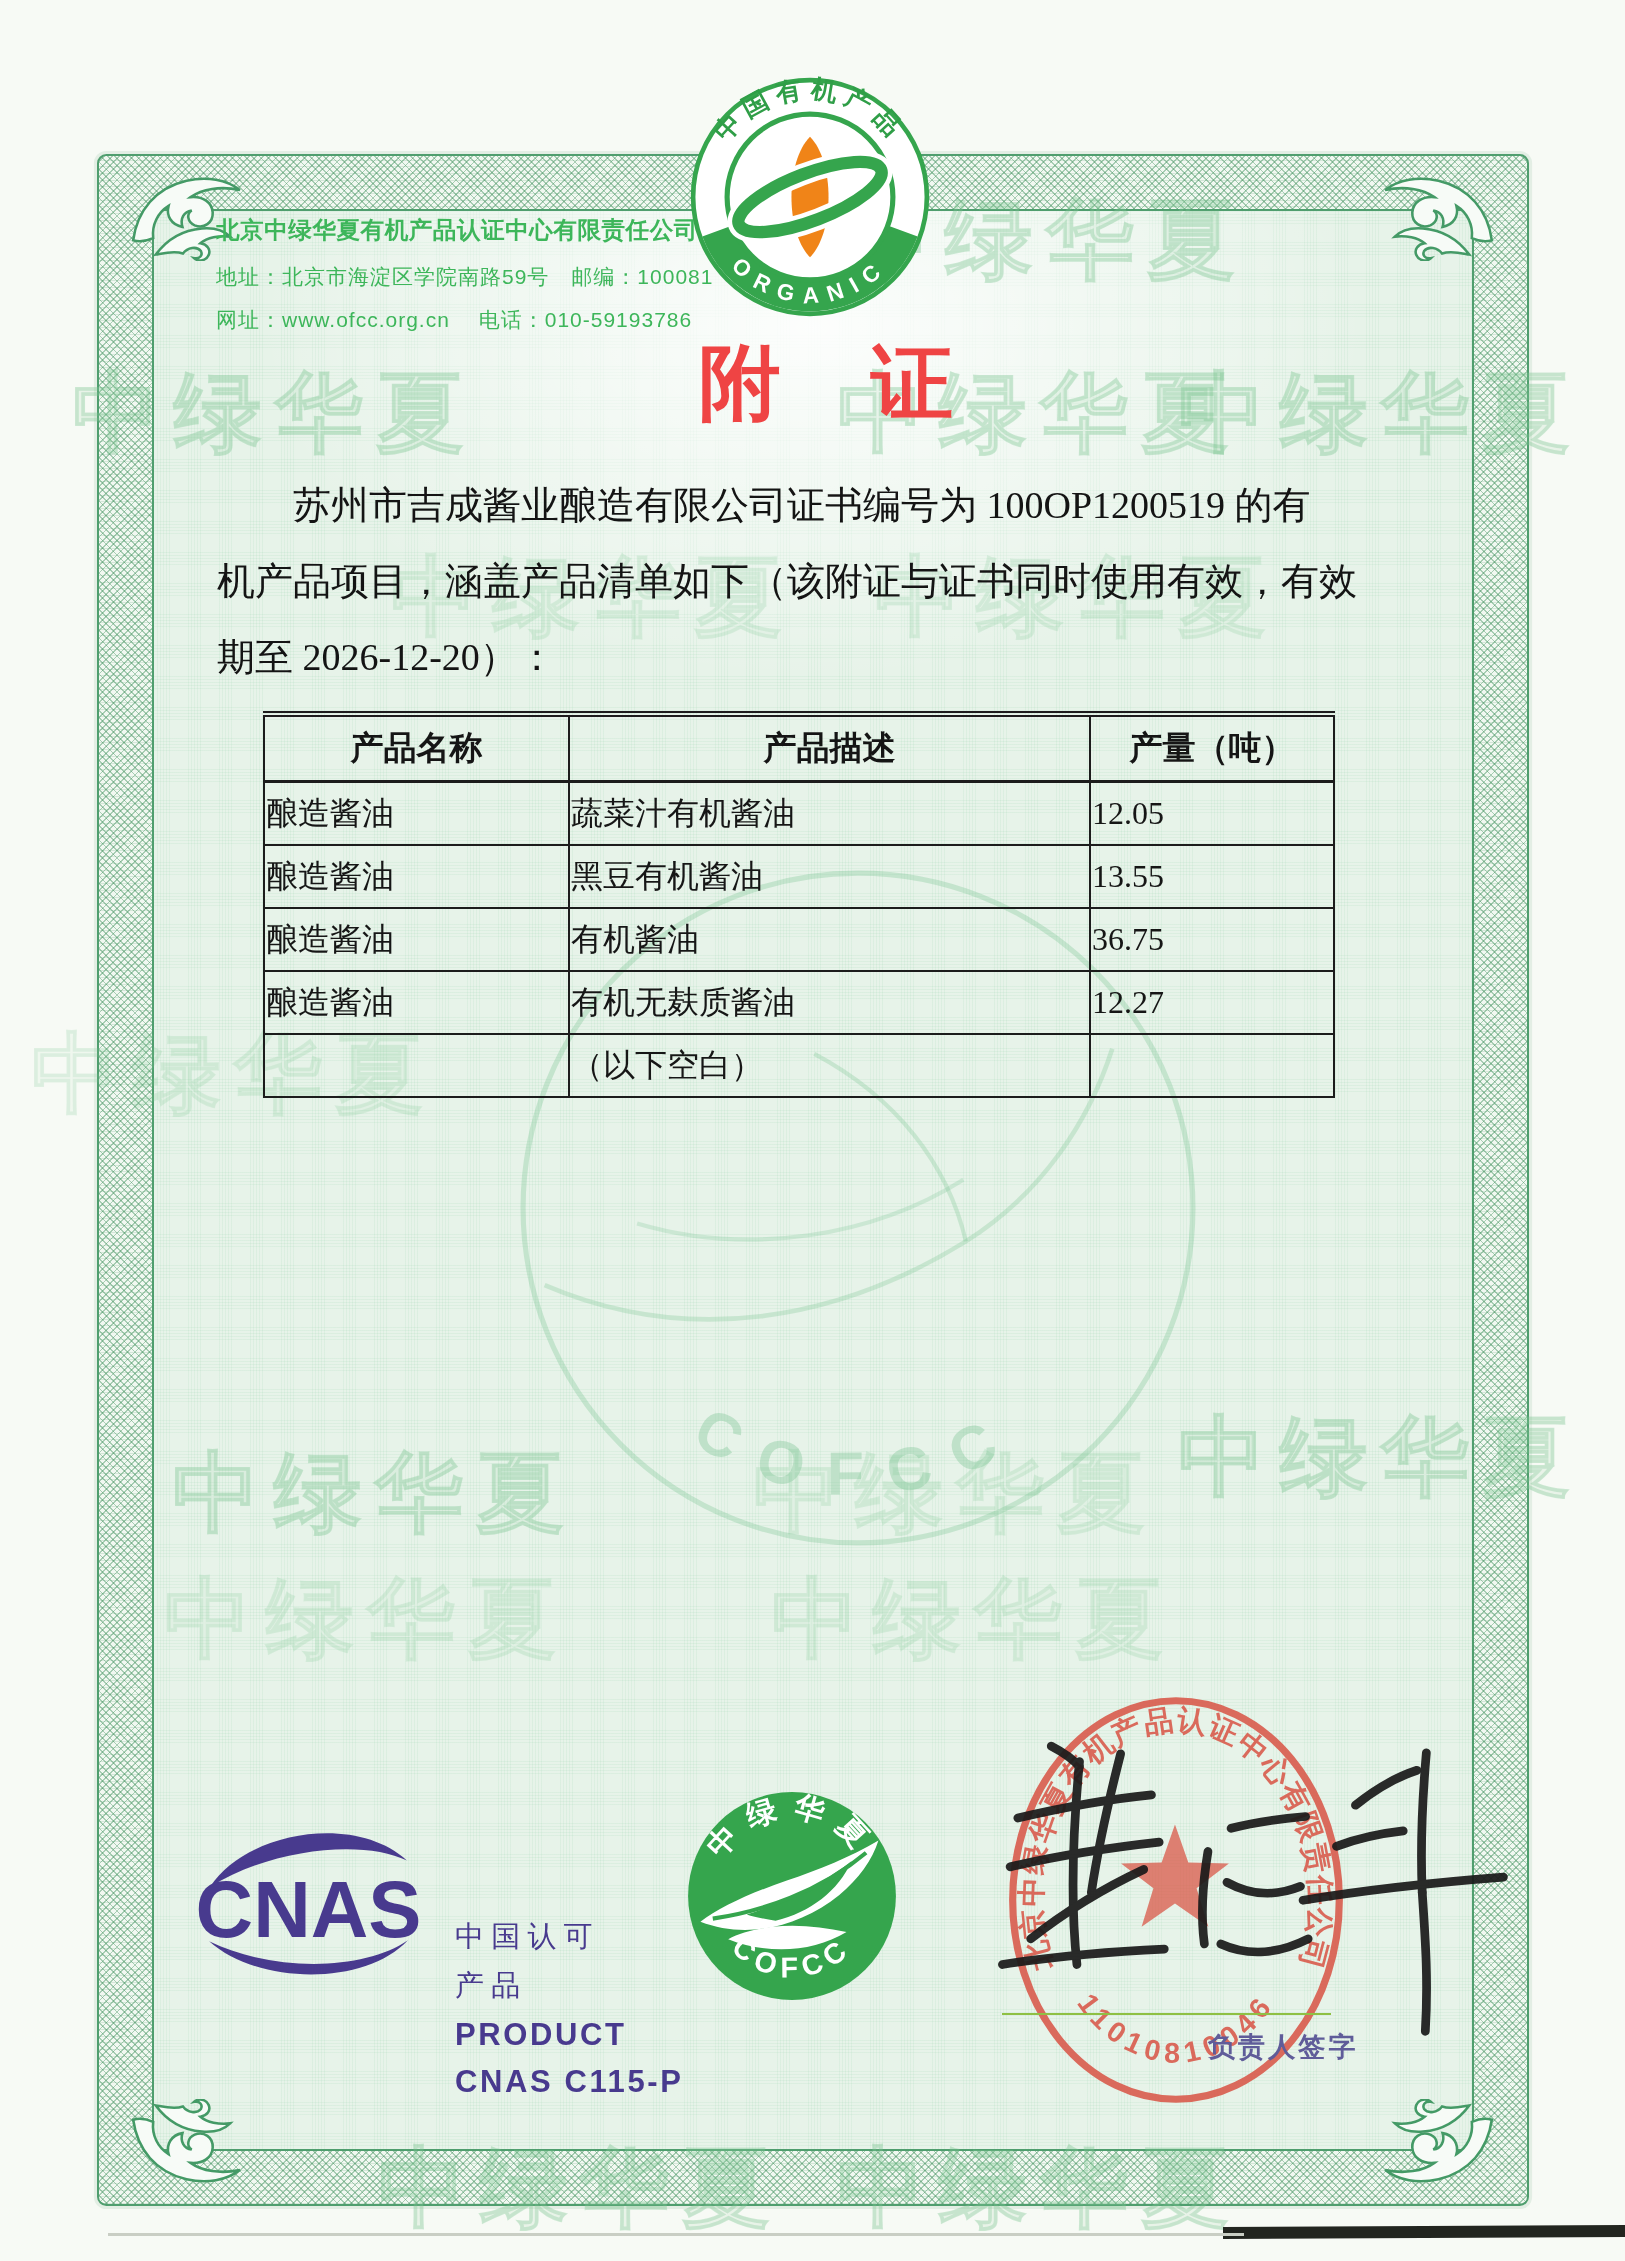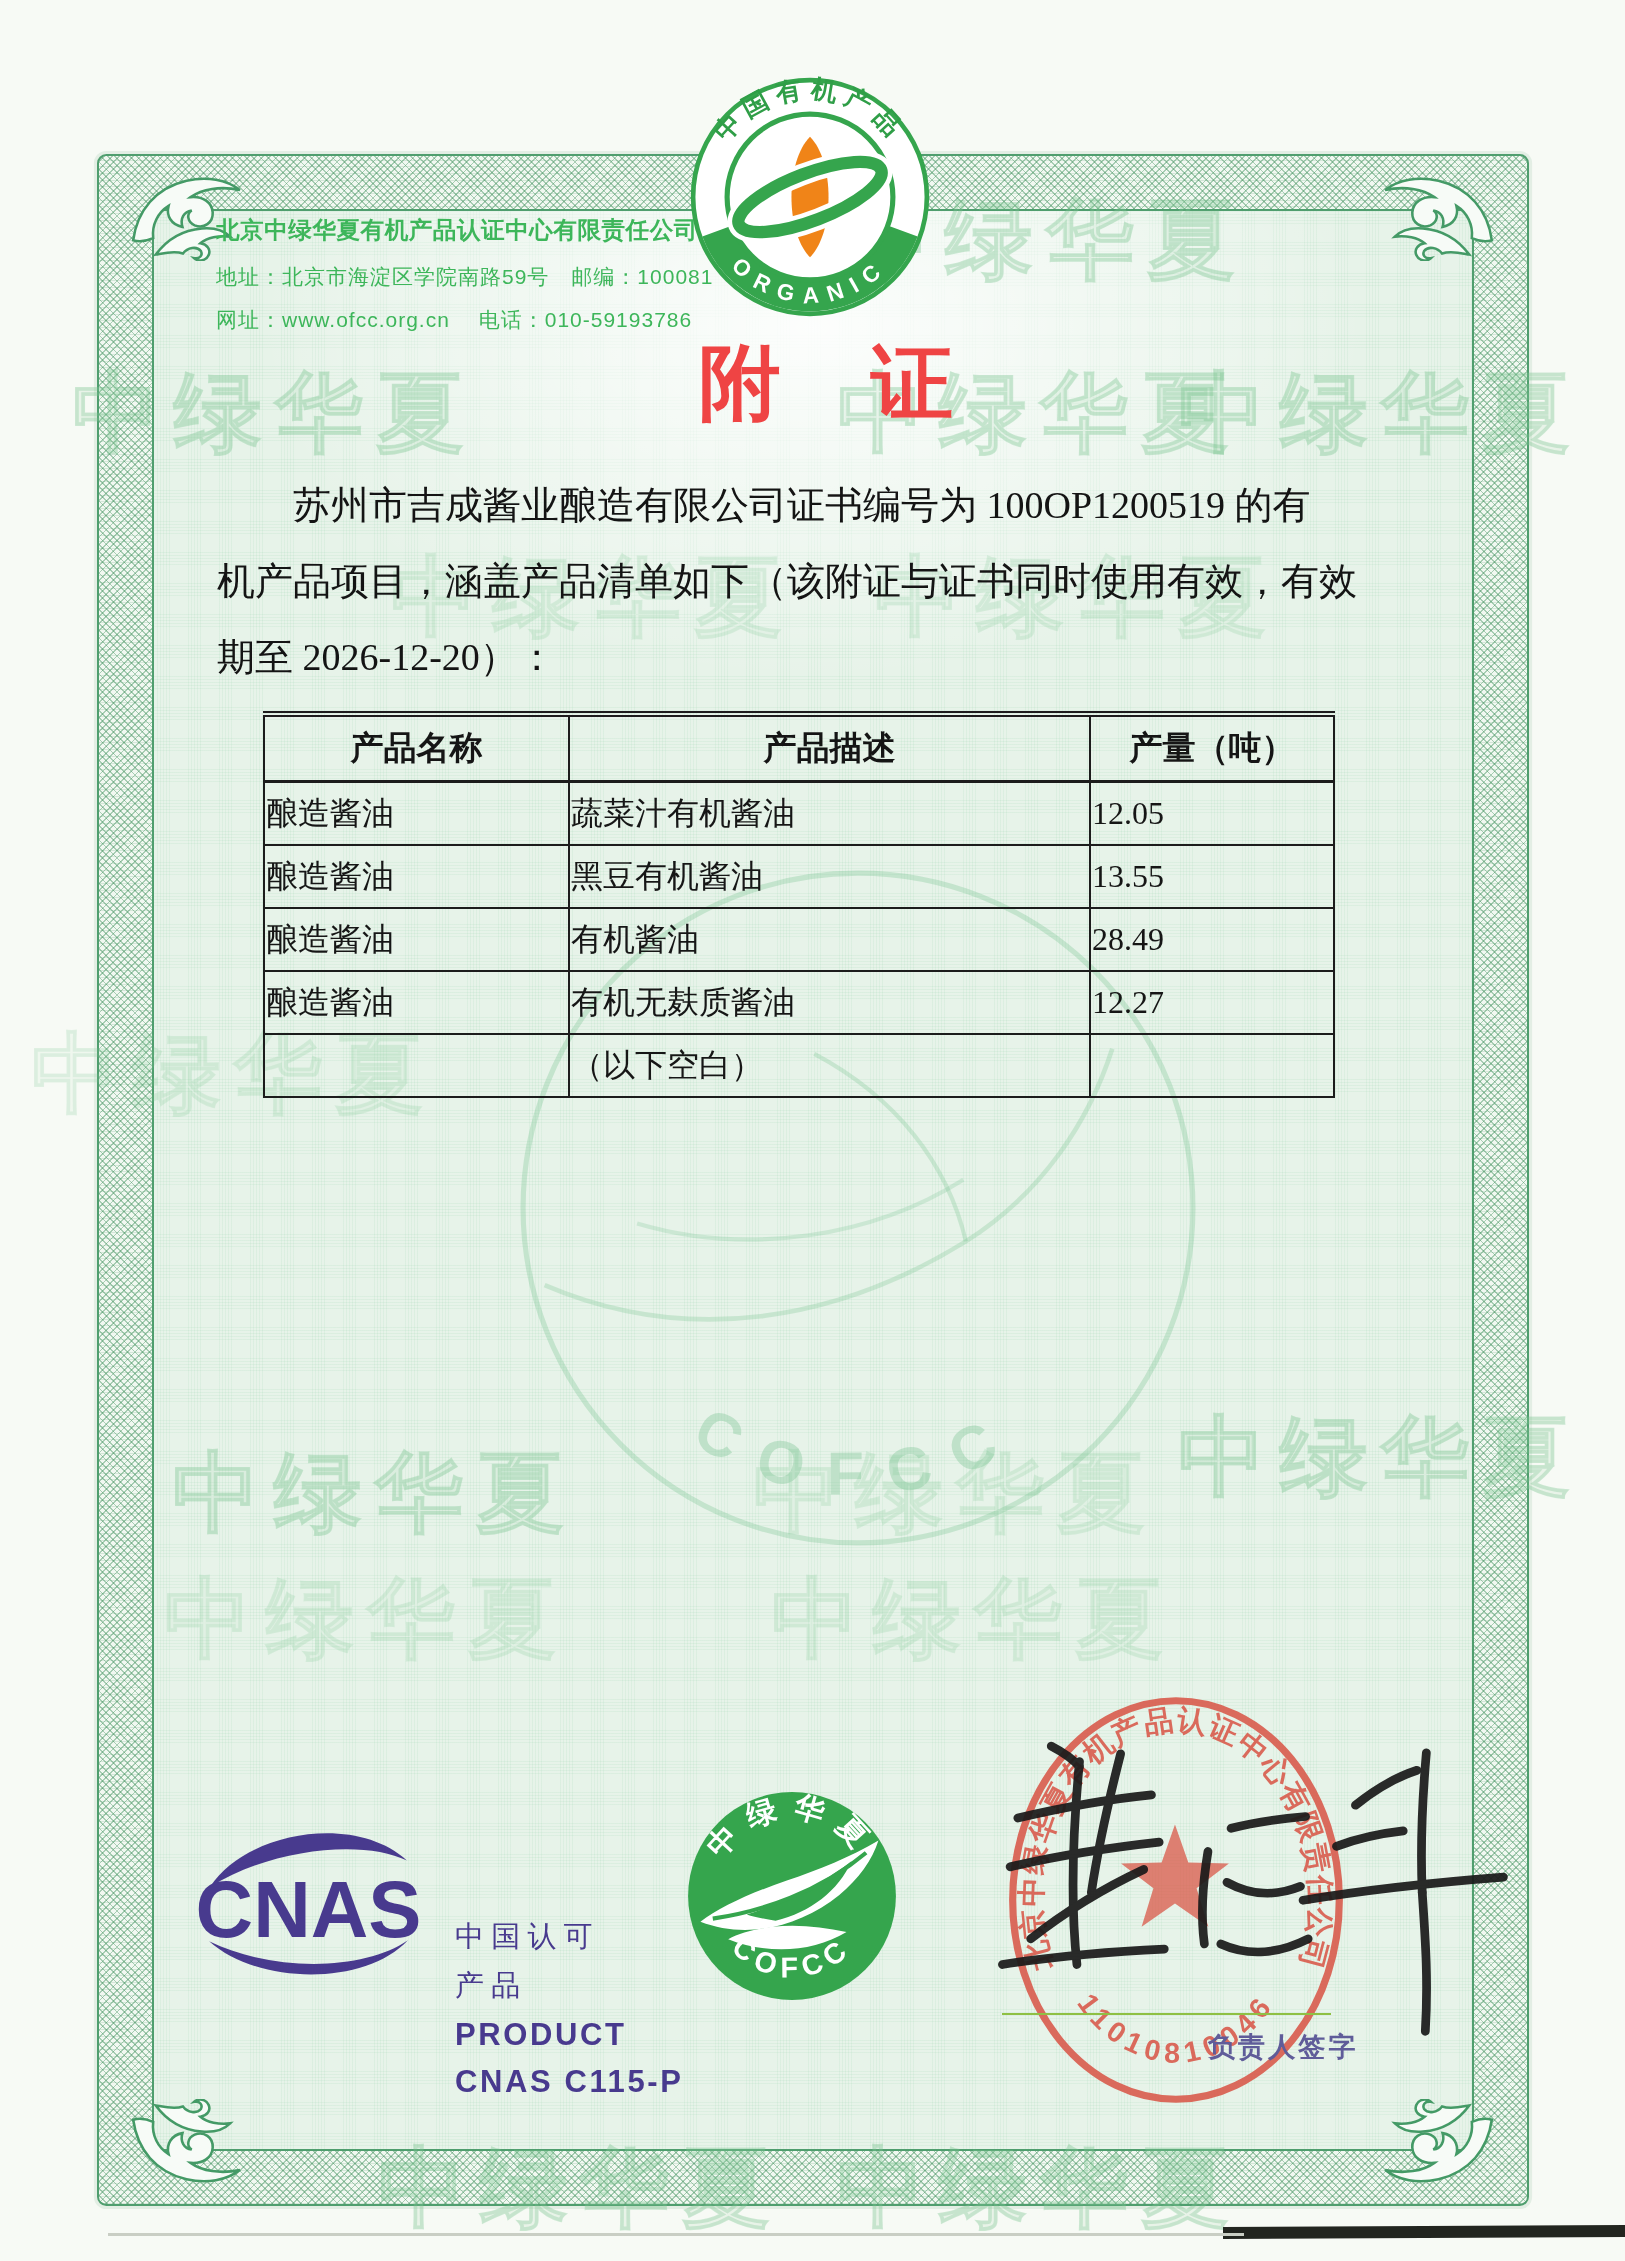--- a/index.html
+++ b/index.html
@@ -219,21 +219,21 @@
       <td>12.05</td>
     </tr>
     <tr>
       <td>酿造酱油</td>
       <td>黑豆有机酱油</td>
       <td>13.55</td>
     </tr>
     <tr>
       <td>酿造酱油</td>
       <td>有机酱油</td>
-      <td>28.49</td>
+      <td>36.75</td>
     </tr>
     <tr>
       <td>酿造酱油</td>
       <td>有机无麸质酱油</td>
       <td>12.27</td>
     </tr>
     <tr>
       <td></td>
       <td>（以下空白）</td>
       <td></td>

